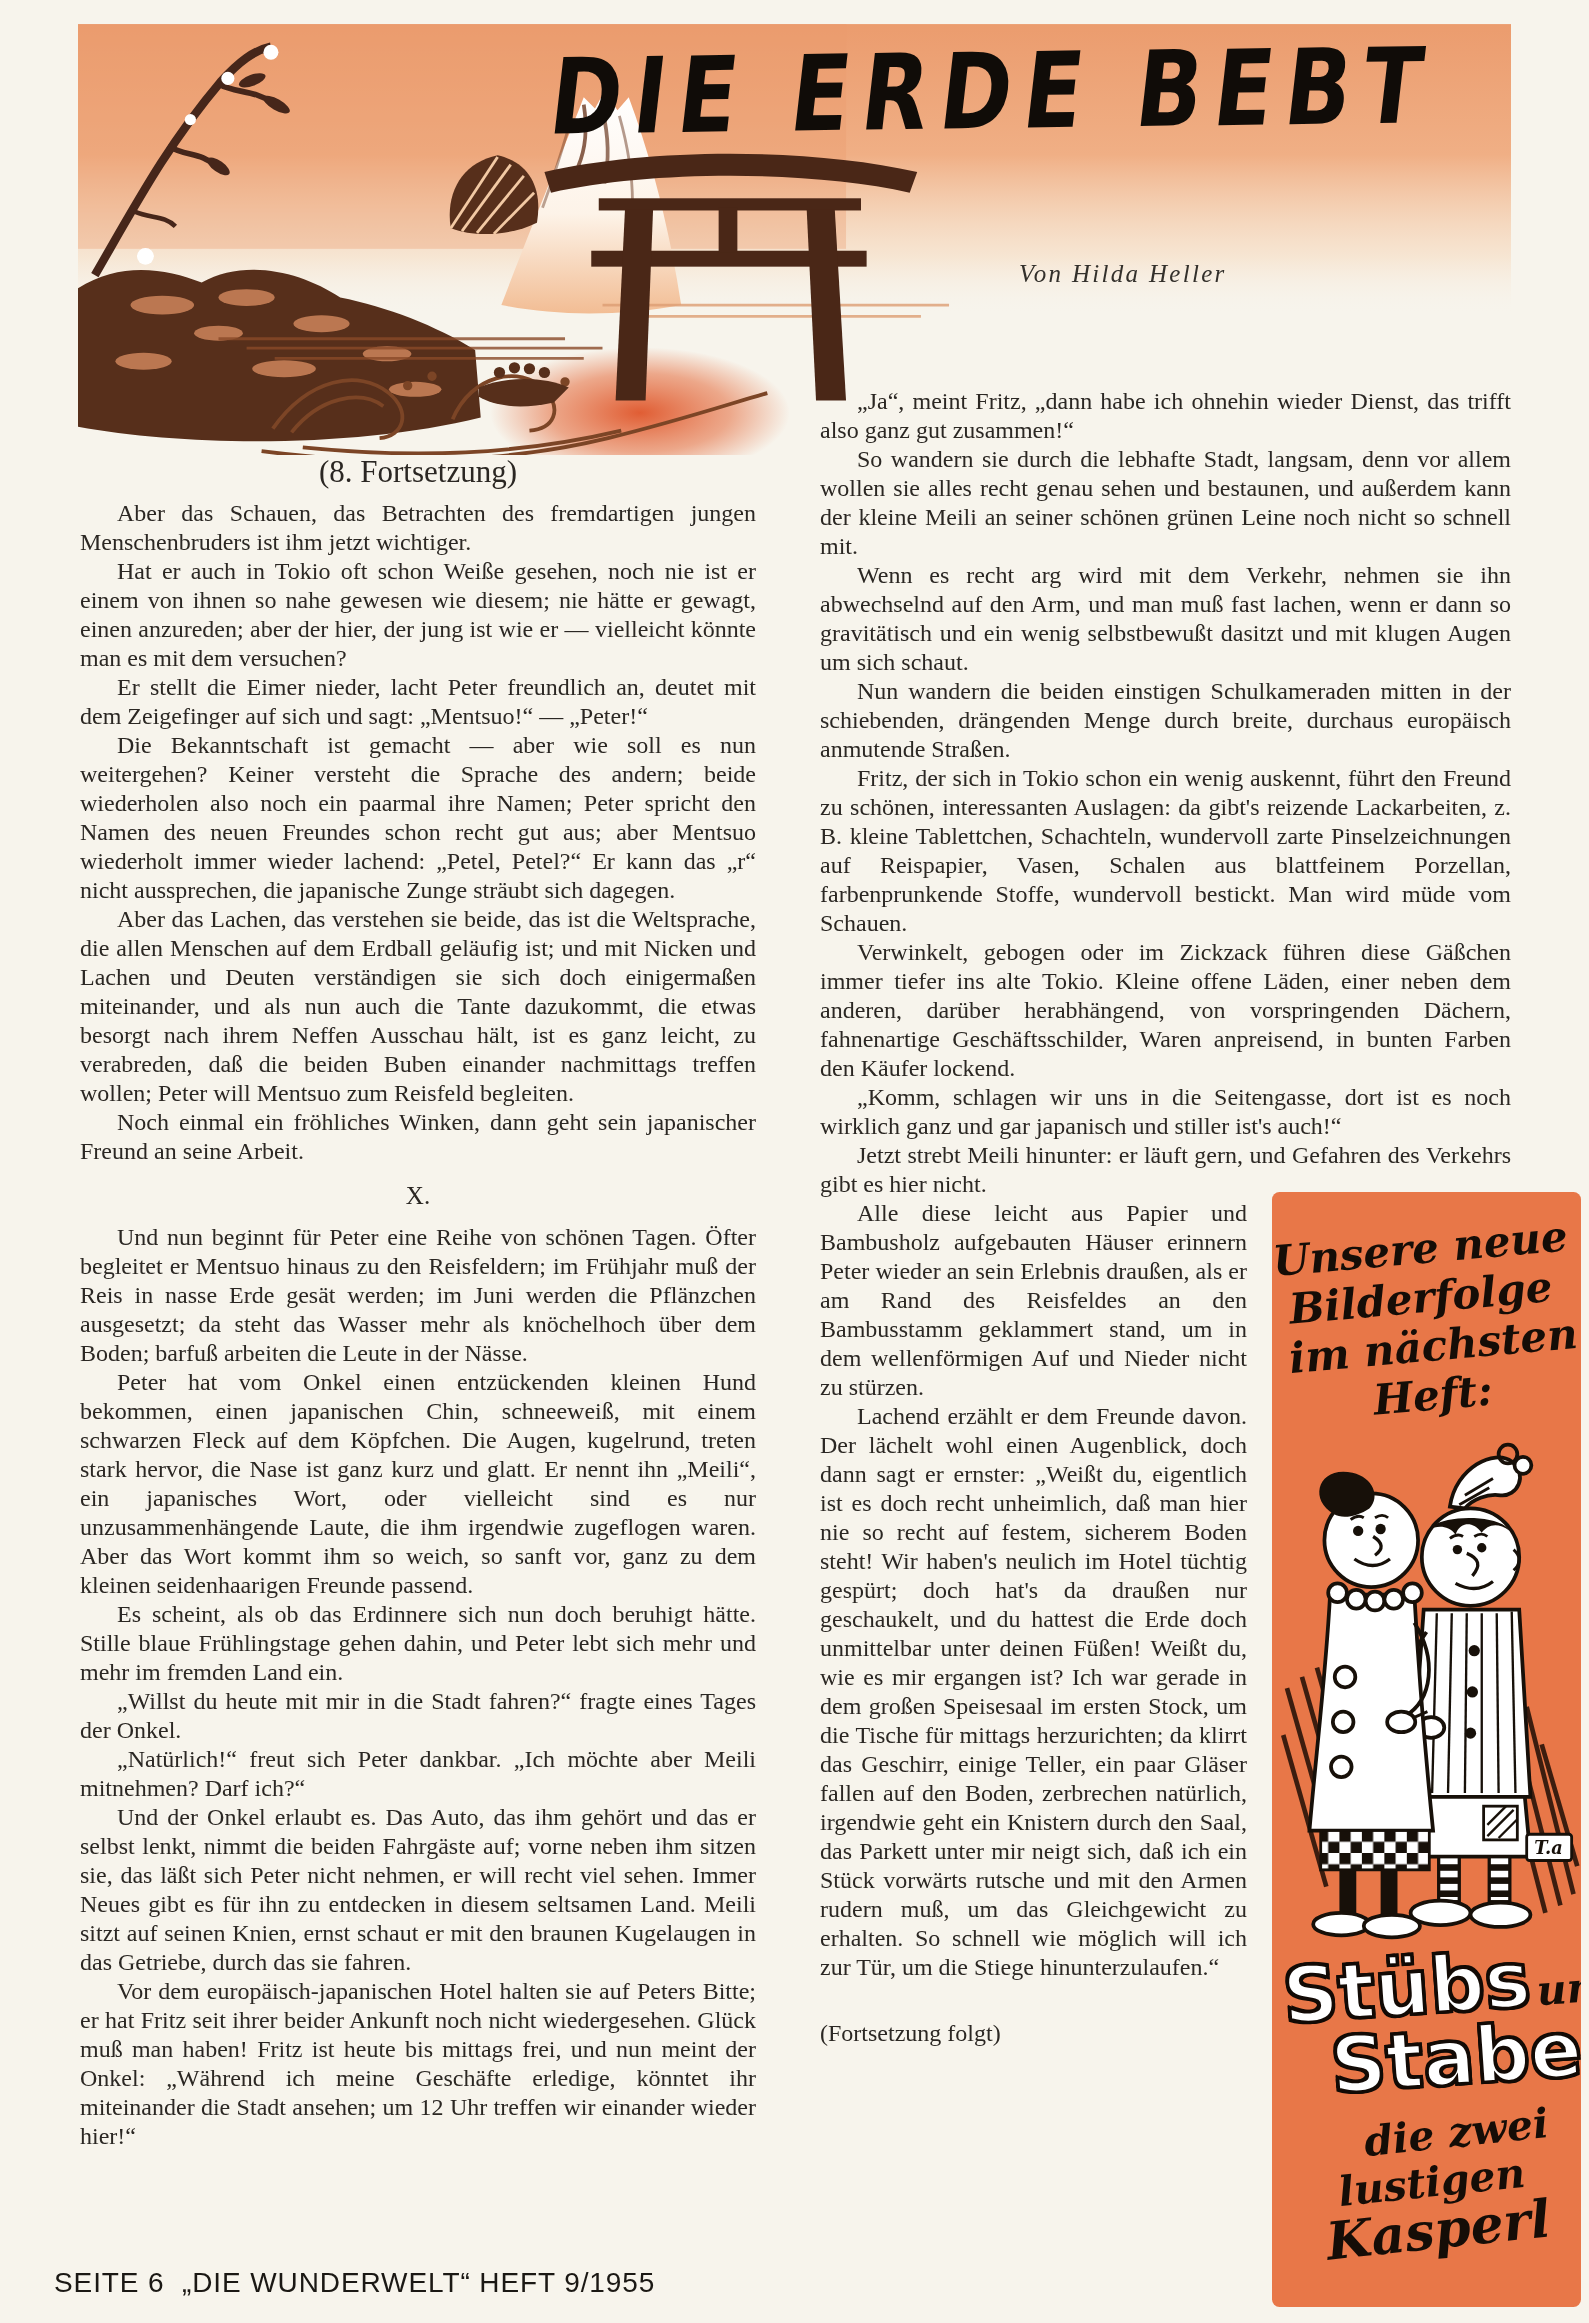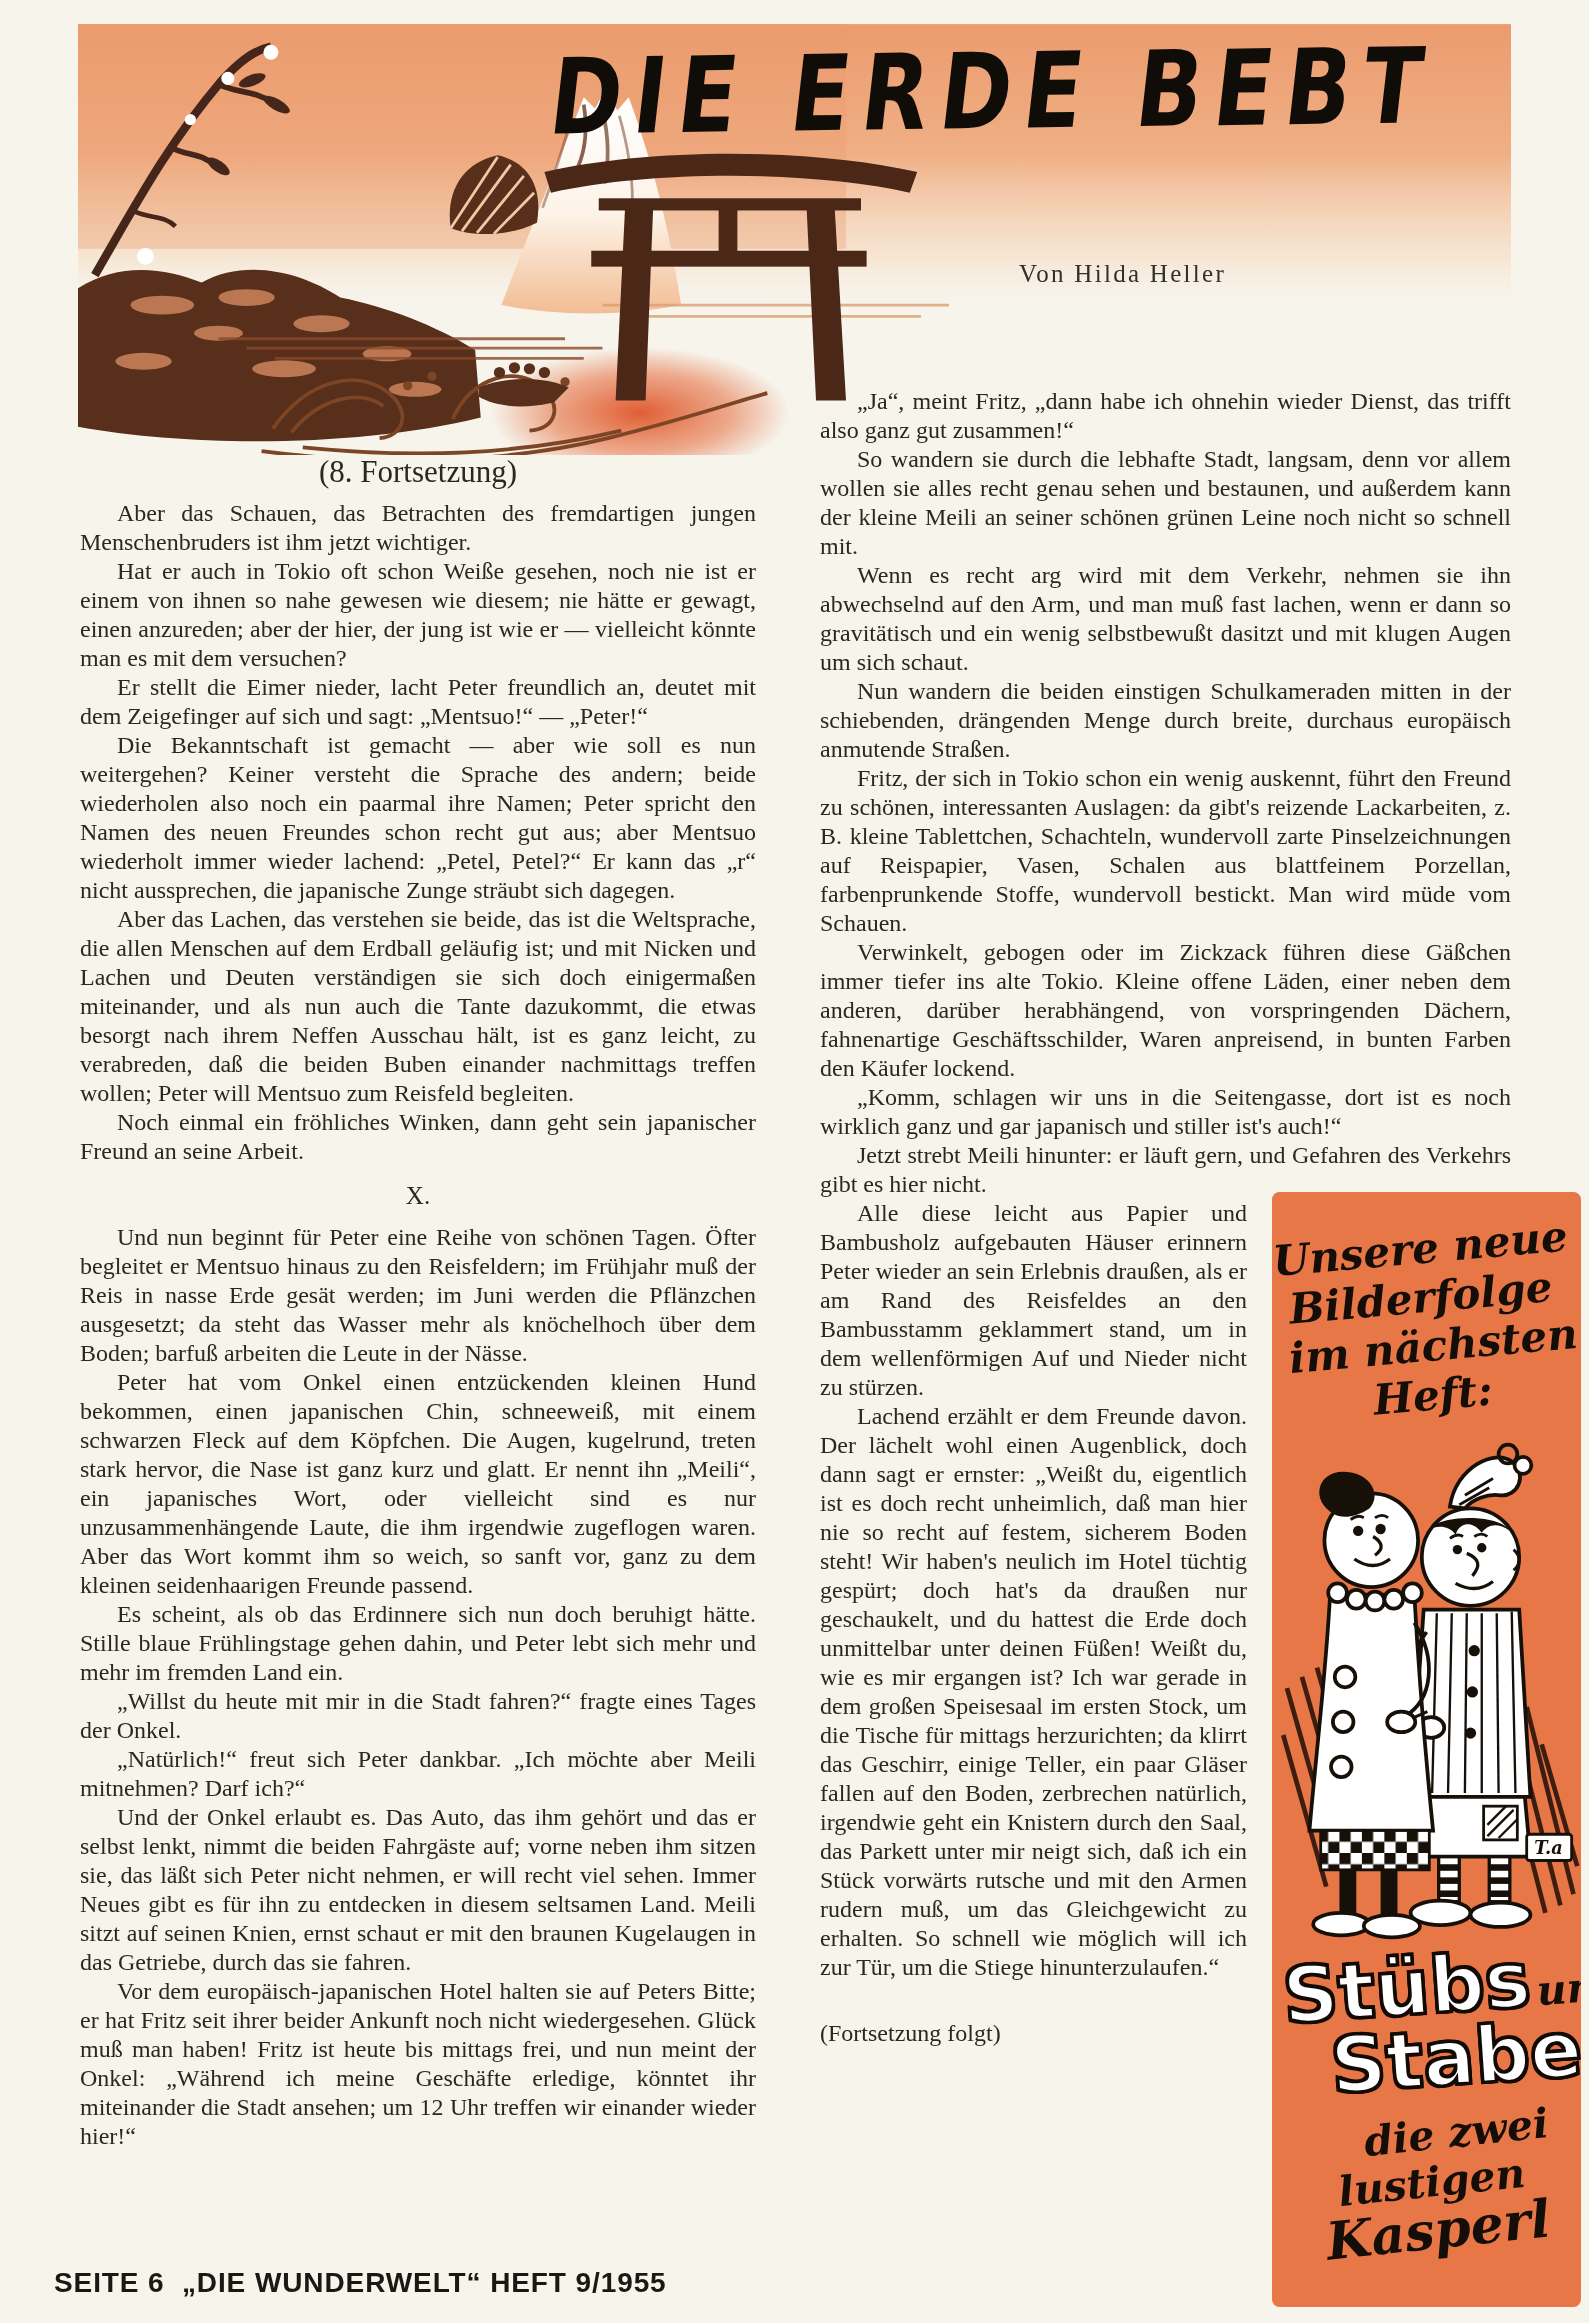--- a/index.html
+++ b/index.html
@@ -10,36 +10,36 @@
   }
   
   .header-art{position:absolute;left:78px;top:24px;width:1433px;height:431px;}
   .story-title{
     position:absolute;left:558px;top:36px;width:965px;
     font-family:"DejaVu Sans", sans-serif;font-weight:bold;font-size:86px;
     letter-spacing:12px;color:#100c08;white-space:nowrap;
     transform:skewX(-7deg) scaleY(1.22) rotate(-0.6deg);transform-origin:left top;
   }
   .byline{
-    position:absolute;left:1019px;top:260px;font-size:25px;letter-spacing:2.3px;color:#33302b;
+    position:absolute;left:1019px;top:260px;font-size:25px;letter-spacing:2.3px;color:#33302b;font-style:italic;
   }
   
   .col{position:absolute;font-size:24px;line-height:29px;text-align:justify;}
   .col p{margin:0;text-indent:37px;hyphens:manual;}
   .col-left{left:80px;top:457px;width:676px;}
   .col-right{left:820px;top:387px;width:691px;}
   .h-continuation{text-align:center;text-indent:0 !important;margin-bottom:13px !important;font-size:31px;}
   .h-section{text-align:center;text-indent:0 !important;margin:15px 0 13px 0 !important;font-size:25px;}
   .ending{text-align:left;text-indent:0 !important;margin-top:37px !important;}
   .cut-spacer{float:right;width:0;height:805px;}
   .cutout{float:right;clear:right;width:264px;height:1181px;}
   
   .footer{
     position:absolute;left:54px;top:2267px;white-space:pre;
-    font-family:"Liberation Sans", sans-serif;font-weight:bold;font-size:28px;color:#1b1814;letter-spacing:0.9px;
+    font-family:"Liberation Sans", sans-serif;font-weight:normal;font-size:28px;color:#1b1814;letter-spacing:0.9px;
   }
   
   .ad-box{
     position:absolute;left:1272px;top:1192px;width:309px;height:1115px;
     background:#e87748;border-radius:7.5px;overflow:hidden;
   }
   .ad-heading{margin-top:32px;transform:rotate(-5deg);text-align:center;
     font-family:"DejaVu Serif", serif;font-style:italic;font-weight:bold;
     font-size:42px;line-height:49px;color:#150d07;}
   .ad-heading div:nth-child(2){margin-left:-7.5px;}

